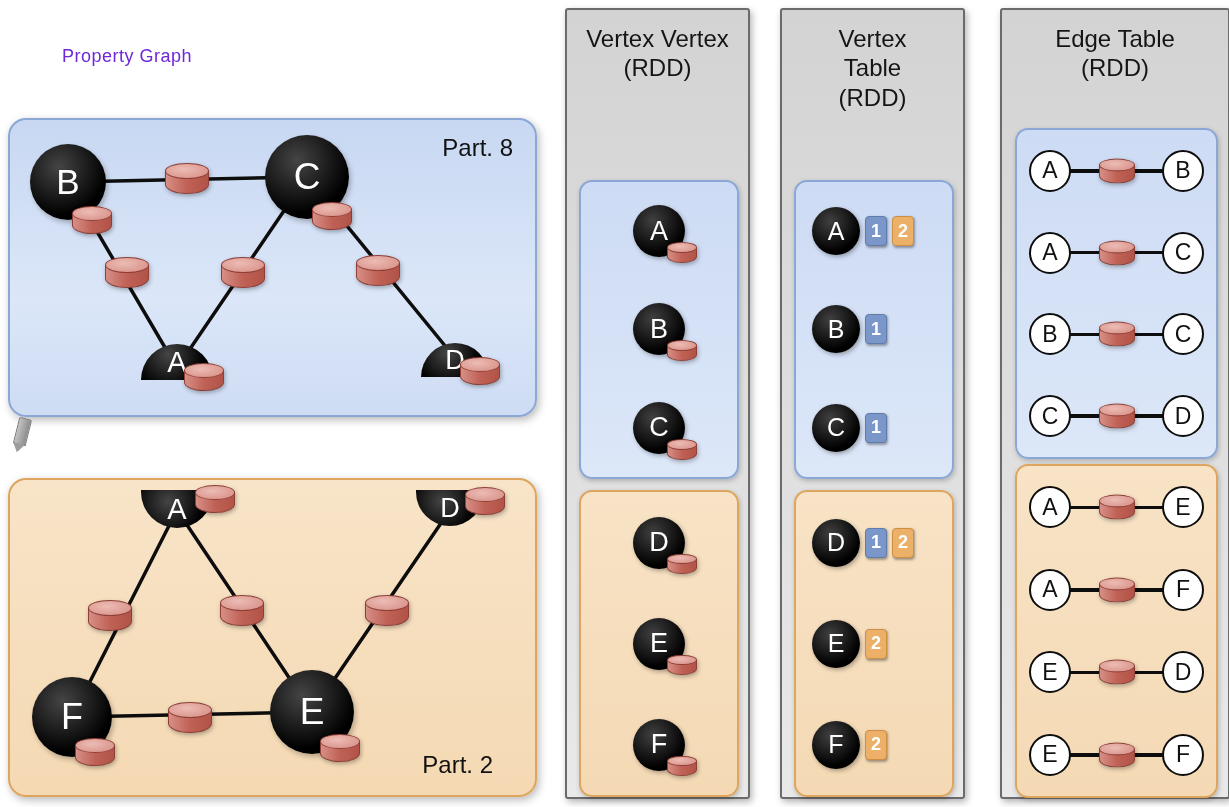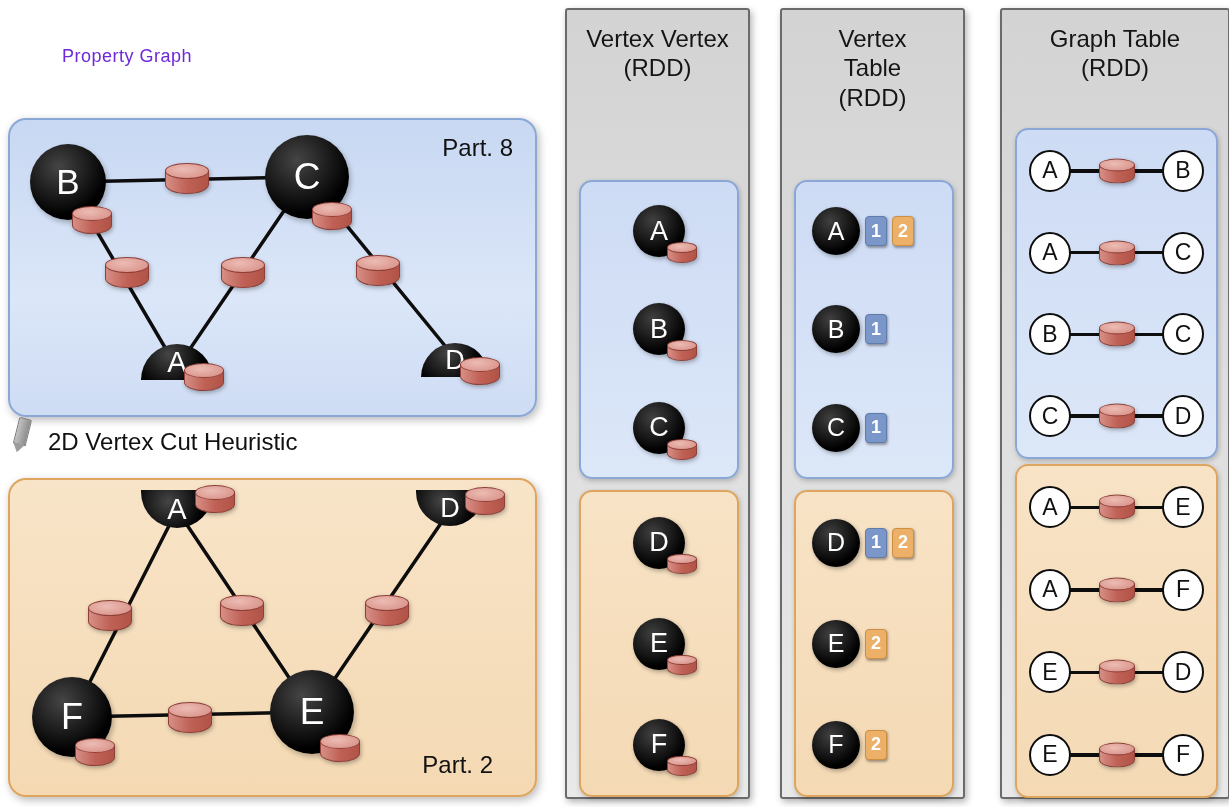--- a/index.html
+++ b/index.html
@@ -100,21 +100,20 @@
     <div class="cyl cyl-l" style="left:95px;top:137px"></div>
     <div class="cyl cyl-l" style="left:211px;top:137px"></div>
     <div class="cyl cyl-l" style="left:346px;top:135px"></div>
     <div class="cyl cyl-v" style="left:62px;top:86px"></div>
     <div class="cyl cyl-v" style="left:302px;top:82px"></div>
     <div class="cyl cyl-v" style="left:174px;top:243px"></div>
     <div class="cyl cyl-v" style="left:450px;top:237px"></div>
   </div>
 
   <div class="pencil"></div>
-  <div class="heur">2D Vertex Cut Heuristic</div>
 
   <div class="partbox part2" style="left:8px;top:478px;width:525px;height:315px">
     <svg class="edges" width="525" height="315" viewBox="0 0 525 315">
       <line x1="167" y1="30" x2="62" y2="237"></line>
       <line x1="167" y1="30" x2="302" y2="232"></line>
       <line x1="440" y1="30" x2="302" y2="232"></line>
       <line x1="62" y1="237" x2="302" y2="232"></line>
     </svg>
     <div class="partlabel" style="right:42px;bottom:16px">Part. 2</div>
 
@@ -200,21 +199,21 @@
         <span class="badge b2">2</span>
       </div>
       <div class="rt-row">
         <div class="bcircle" style="width:48px;height:48px;font-size:25px">F</div>
         <span class="badge b2">2</span>
       </div>
     </div>
   </div>
 
   <div class="col" style="left:1000px;top:8px;width:226px;height:787px">
-    <div class="col-title">Graph Table
+    <div class="col-title">Edge Table
 (RDD)</div>
 
     <div class="inner blue" style="left:13px;top:118px;width:199px;height:327px">
       <div class="et-row">
         <div class="ecircle">A</div>
         <div class="elink">
             <div class="cyl cyl-e"></div>
           </div>
         <div class="ecircle">B</div>
       </div>

